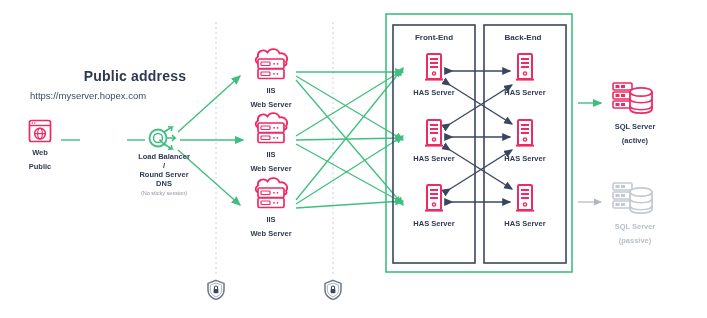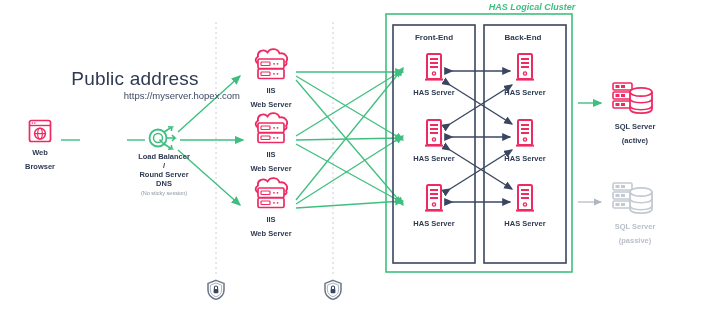--- a/index.html
+++ b/index.html
@@ -5,22 +5,22 @@
   html,body{margin:0;padding:0;background:#ffffff;}
   body{width:707px;height:318px;position:relative;overflow:hidden;
        font-family:"Liberation Sans","DejaVu Sans",sans-serif;color:#2e3a52;}
   #stage{position:absolute;left:0;top:0;width:707px;height:318px;}
   svg.layer{position:absolute;left:0;top:0;width:707px;height:318px;pointer-events:none;}
   .node{position:absolute;text-align:center;}
   .node .cap{font-size:7.5px;font-weight:bold;line-height:14px;color:#2e3a52;margin-top:2px;white-space:pre-line;}
   .node .cap.grey{color:#b9bfc9;}
   .icon{display:block;margin:0 auto;}
   #title{position:absolute;left:40px;top:68px;width:190px;text-align:center;
-         font-size:19px;font-weight:normal;color:#2e3a52;letter-spacing:.2px;}
-  #url{position:absolute;left:30px;top:90px;width:210px;text-align:right;
+         font-size:14px;font-weight:bold;color:#2e3a52;letter-spacing:.2px;}
+  #url{position:absolute;left:30px;top:90px;width:210px;text-align:left;
        font-size:9.5px;color:#3c4a63;}
   #clusterTitle{position:absolute;left:452px;top:2px;width:160px;text-align:center;
        font-size:9px;font-weight:bold;font-style:italic;color:#3fbf7f;}
   .boxLabel{position:absolute;font-size:8px;font-weight:bold;color:#2e3a52;text-align:center;}
   .lbsub{position:absolute;text-align:center;font-size:5.5px;color:#8d94a3;}
   .lbcap{position:absolute;text-align:center;font-size:7.5px;font-weight:bold;line-height:9px;color:#2e3a52;white-space:pre-line;}
 </style>
 </head>
 <body>
 
@@ -88,36 +88,35 @@
       <line x1="450" y1="150" x2="512" y2="189"></line>
       <line x1="450" y1="189" x2="512" y2="150"></line>
     </g>
 
     <line x1="578" y1="103" x2="601" y2="103" stroke="#3fbf7f" stroke-width="1.4" marker-end="url(#agreen)"></line>
     <line x1="578" y1="202" x2="601" y2="202" stroke="#b0b6c1" stroke-width="1.2" marker-end="url(#agrey)"></line>
   </svg>
 
   <div id="title">Public address</div>
   <div id="url">https://myserver.hopex.com</div>
-  <div id="clusterTitle">HAS Logical Cluster</div>
   <div class="boxLabel" style="left:393px;top:33px;width:82px;">Front-End</div>
   <div class="boxLabel" style="left:484px;top:33px;width:78px;">Back-End</div>
 
   <div class="node" style="left:18px;top:118px;width:44px;">
     <svg class="icon" width="26" height="26" viewBox="0 0 26 26">
       <rect x="2.5" y="2.5" width="21" height="21" rx="2" fill="none" stroke="#ef2a63" stroke-width="1.7"></rect>
       <line x1="2.5" y1="7.5" x2="23.5" y2="7.5" stroke="#ef2a63" stroke-width="1.4"></line>
       <circle cx="5.4" cy="5" r="0.8" fill="#ef2a63"></circle>
         <circle cx="7.8" cy="5" r="0.8" fill="#ef2a63"></circle>
       <circle cx="13" cy="15.6" r="5.4" fill="none" stroke="#ef2a63" stroke-width="1.5"></circle>
       <ellipse cx="13" cy="15.6" rx="2.3" ry="5.4" fill="none" stroke="#ef2a63" stroke-width="1.2"></ellipse>
       <line x1="7.6" y1="15.6" x2="18.4" y2="15.6" stroke="#ef2a63" stroke-width="1.2"></line>
     </svg>
     <div class="cap">Web
-Browser</div>
+Public</div>
   </div>
 
 
   <div class="node" style="left:145px;top:122px;width:36px;">
     <svg class="icon" width="36" height="32" viewBox="0 0 36 32">
       <circle cx="13" cy="16" r="8.5" fill="none" stroke="#3fbf7f" stroke-width="1.8"></circle>
       <circle cx="13" cy="16" r="4.5" fill="none" stroke="#3fbf7f" stroke-width="1.5"></circle>
       <line x1="14.5" y1="17.5" x2="20" y2="23" stroke="#3fbf7f" stroke-width="1.6"></line>
       <path d="M21 16 h9 l-3 -3 M30 16 l-3 3" fill="none" stroke="#3fbf7f" stroke-width="1.6"></path>
       <path d="M19 10 l8 -5 l-4 -0.3 M27 5 l-0.6 4" fill="none" stroke="#3fbf7f" stroke-width="1.6"></path>

